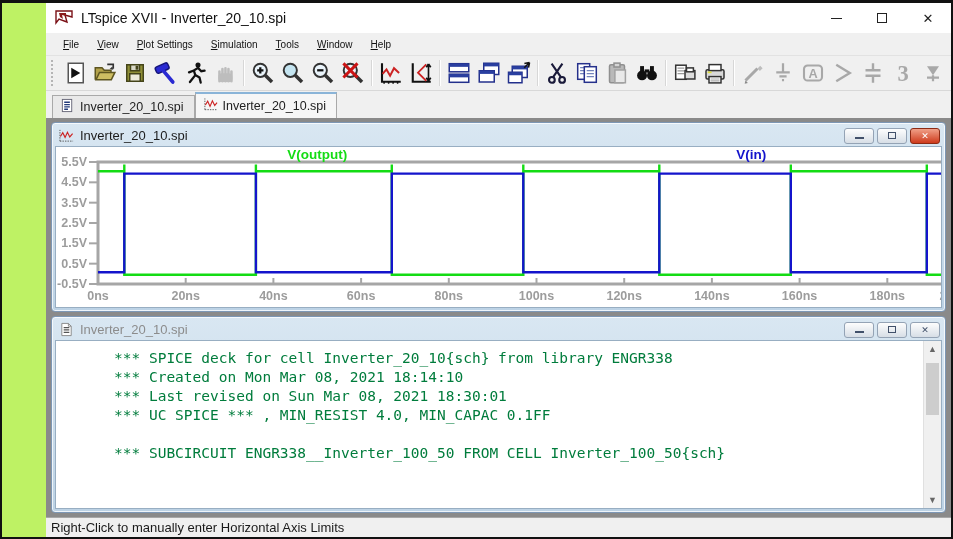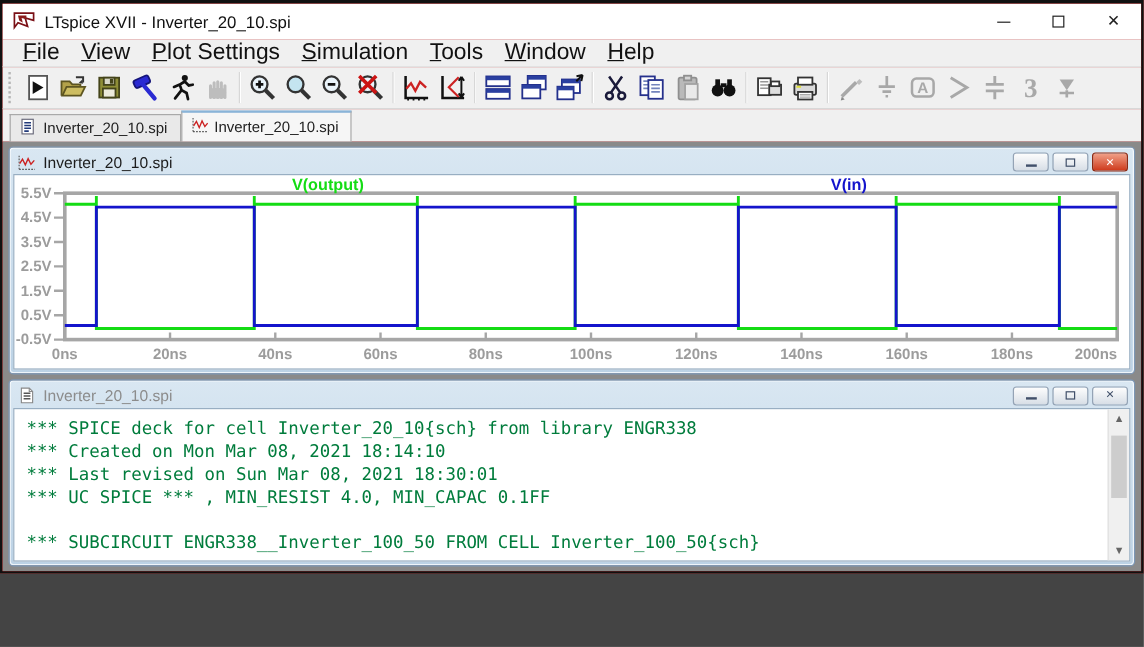--- a/index.html
+++ b/index.html
@@ -1,34 +1,34 @@
 <!DOCTYPE html>
 <html><head>
 <meta charset="utf-8">
 <style>
   * { box-sizing: border-box; margin: 0; padding: 0; }
   html,body { background:#444; }
   .app {
-    width: 953px; height: 478px;
+    width: 953px; height: 539px;
     border: 2px solid #111; border-top-width:3px;
-    background:#b91c1c;
+    background:#bef264;
     font-family: "Liberation Sans", "DejaVu Sans", sans-serif;
     display: flex; flex-direction: column;
-    position: relative; overflow: hidden;
+    position: relative; overflow: hidden; padding-left: 44px;
   }
   
   .titlebar { height:30px; background:#fff; display:flex; align-items:center; padding-left:8px; flex:0 0 auto; }
   .titlebar .logo { width:20px; height:18px; margin-right:7px; }
   .titlebar .title { font-size:14px; color:#111; }
   .titlebar .win-btns { margin-left:auto; display:flex; height:100%; }
   .wbtn { width:46px; display:flex; align-items:center; justify-content:center; color:#222; font-size:13px; cursor:default; }
   .wbtn .sq { width:10px; height:10px; border:1px solid #222; display:block; }
   .wbtn .mn { width:11px; height:1px; background:#222; display:block; }
   
-  .menubar { height:23px; background:#f0f0f0; display:flex; align-items:center; padding-left:8px; font-size:19px; color:#111; flex:0 0 auto; border-bottom:1px solid #e2e2e2;}
+  .menubar { height:23px; background:#f0f0f0; display:flex; align-items:center; padding-left:8px; font-size:10px; color:#111; flex:0 0 auto; border-bottom:1px solid #e2e2e2;}
   .menu-item { padding:2px 9px; }
   
   .toolbar { height:35px; background:#f0f0f0; display:flex; align-items:center; padding-left:2px; flex:0 0 auto; border-bottom:1px solid #d8d8d8; overflow:hidden; }
   .grip { width:6px; height:26px; margin:0 3px; border-left:2px dotted #b5b5b5; }
   .tbtn { width:30px; height:30px; display:flex; align-items:center; justify-content:center; }
   .tbtn svg { width:24px; height:24px; }
   .tsep { width:2px; height:26px; background:#d7d7d7; border-right:1px solid #fff; margin:0 3px; }
   
   .tabbar { height:27px; background:#f0f0f0; display:flex; align-items:flex-end; padding-left:6px; flex:0 0 auto; }
   .tab { display:flex; align-items:center; gap:5px; font-size:12.5px; color:#222;
@@ -52,21 +52,21 @@
   .cbtn .sq2 { width:8px; height:7px; border:1.5px solid #41506a; display:block; }
   .cbtn.close-red { background:linear-gradient(#f0a088,#ce3a1c); border-color:#8c2a14; color:#fff; font-weight:bold; }
   .child-body { flex:1 1 auto; background:#fff; border:1px solid #98aec2; overflow:hidden; position:relative; }
   #wave-window { height:190px; margin-bottom:4px; flex:0 0 auto; }
   #text-window { flex:1 1 auto; }
   
   #plot-area { width:100%; height:100%; }
   
   .editor-wrap { display:flex; height:100%; }
   .editor { flex:1 1 auto; padding:8px 0 0 10px; overflow:hidden;
-            font-family:"DejaVu Sans Mono","Liberation Mono",monospace; font-size:14.5px; line-height:19px; }
+            font-family:"DejaVu Sans Mono","Liberation Mono",monospace; font-size:14.5px; line-height:19px;margin-left:48px; }
   .eline { white-space:pre; height:19px; }
   .eline.comment { color:#007C3C; }
   .eline.directive { color:#001080; }
   .scrollbar { flex:0 0 17px; background:#f0f0f0; border-left:1px solid #e0e0e0; display:flex; flex-direction:column; align-items:center; }
   .sb-arrow { height:16px; width:17px; display:flex; align-items:center; justify-content:center; color:#666; font-size:9px; }
   .sb-track { flex:1 1 auto; width:17px; position:relative; }
   .sb-thumb { position:absolute; left:2px; top:6px; width:13px; height:52px; background:#cdcdcd; }
   
   .statusbar { height:20px; background:#f0f0f0; border-top:1px solid #a8a8a8; display:flex; align-items:center;
                padding-left:5px; font-size:13px; color:#1a1a1a; flex:0 0 auto; }
@@ -425,13 +425,16 @@
                 <span class="sb-thumb"></span>
               </span>
             <span class="sb-arrow">▼</span>
           </div>
         </div>
       </div>
     </div>
 
   </div>
 
+  <div class="statusbar">
+    <span>Right-Click to manually enter Horizontal Axis Limits</span>
+  </div>
 </div>
 
 </body></html>

